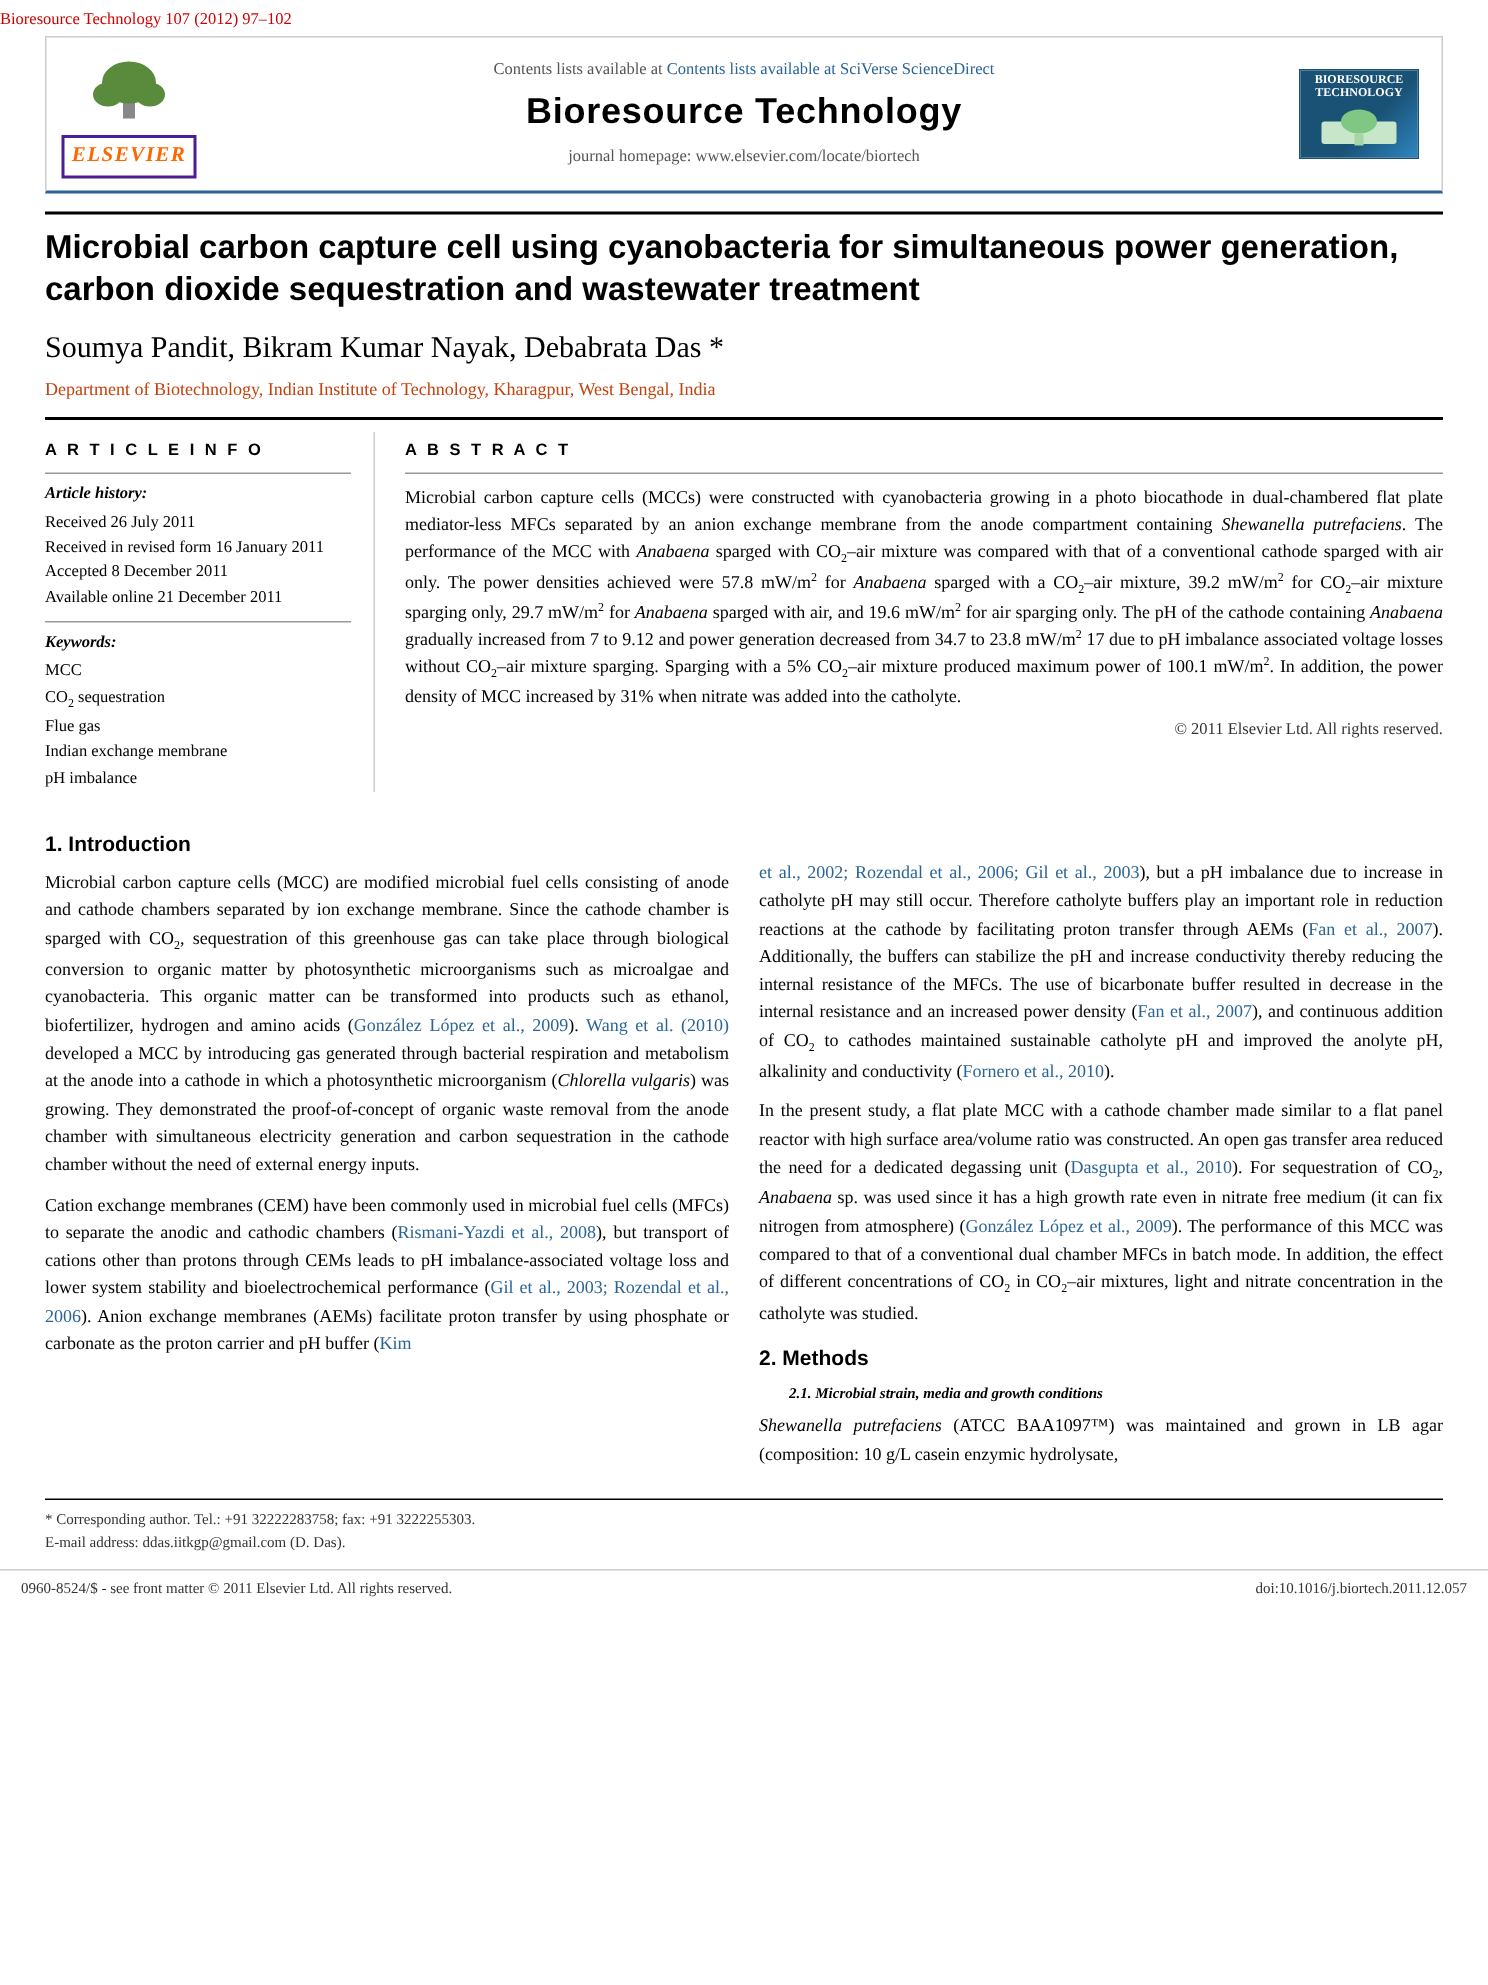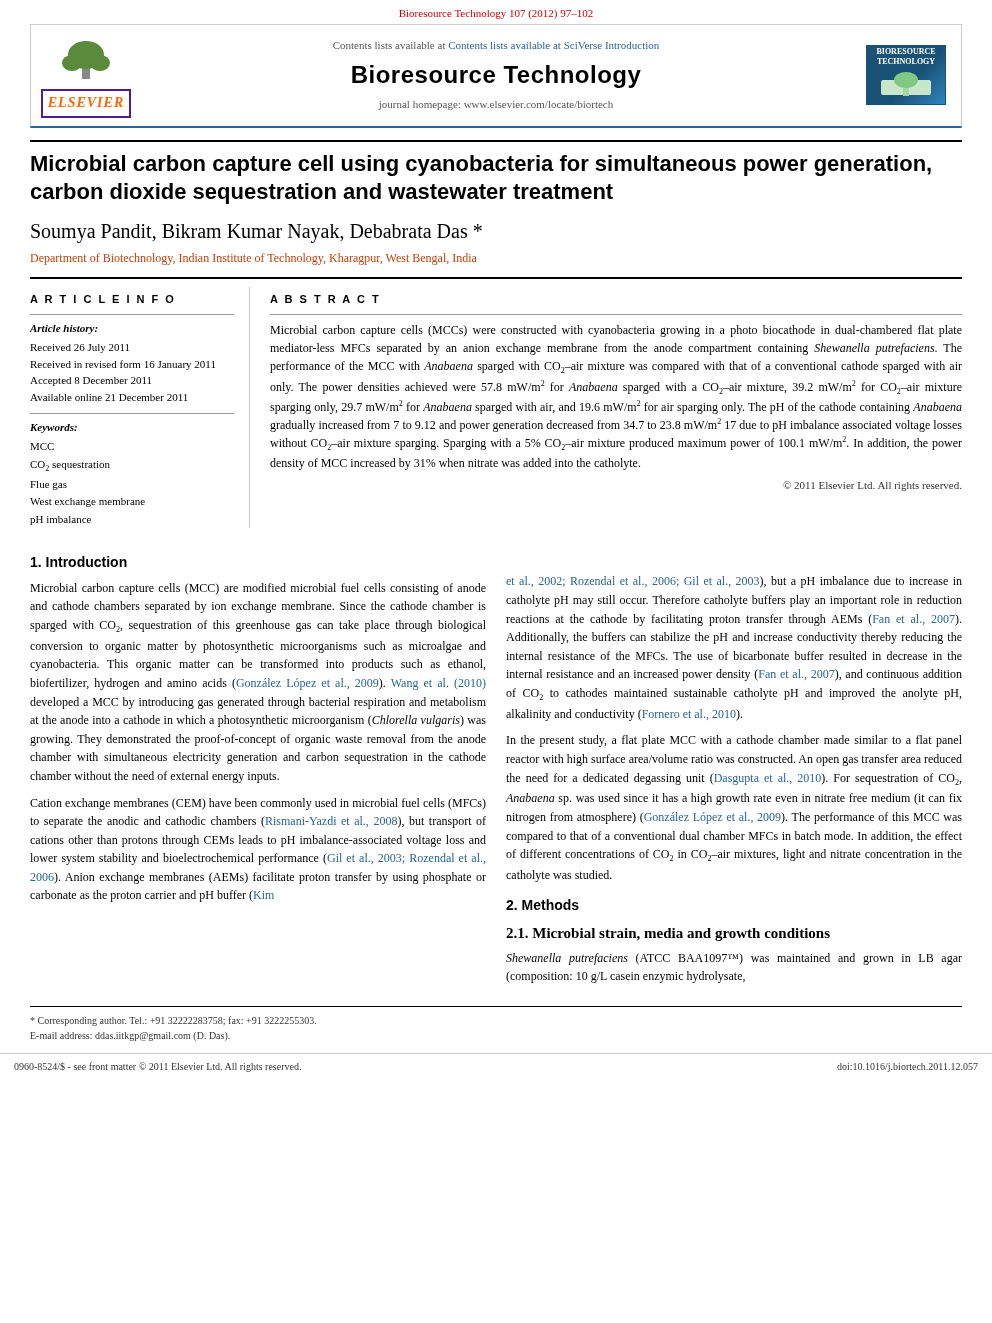--- a/index.html
+++ b/index.html
@@ -6,21 +6,20 @@
     body {
       font-family: 'Times New Roman', Times, serif;
       background: #fff;
       color: #000;
       font-size: 13px;
       line-height: 1.45;
       width: 992px;
       min-height: 1323px;
     }
     .top-journal-line {
-      text-align: center;
       font-size: 11px;
       color: #c00;
       padding: 6px 0 2px 0;
       border-bottom: none;
     }
     .header-box {
       border: 1px solid #ccc;
       margin: 0 30px;
       display: flex;
       align-items: center;
@@ -220,24 +219,26 @@
       padding: 5px 14px;
       border-top: 1px solid #ccc;
       font-size: 10px;
       color: #333;
       display: flex;
       justify-content: space-between;
     }
     sup { font-size: 8px; vertical-align: super; }
     sub { font-size: 8px; vertical-align: sub; }
     .methods-heading {
-      font-size: 15px;
+      font-size: 10px;
+      font-style: italic;
       font-weight: bold;
       margin-top: 8px;
       margin-bottom: 4px;
+      margin-left: 20px;
     }
   </style>
 </head>
 <body>
 
 <div class="top-journal-line">
   <span>Bioresource Technology 107 (2012) 97–102</span>
 </div>
 
 <div class="header-box">
@@ -249,21 +250,21 @@
         <rect x="36" y="30" width="8" height="16" fill="#888"></rect>
         <ellipse cx="40" cy="22" rx="18" ry="14" fill="#5a8a3c"></ellipse>
         <ellipse cx="26" cy="30" rx="10" ry="8" fill="#5a8a3c"></ellipse>
         <ellipse cx="54" cy="30" rx="10" ry="8" fill="#5a8a3c"></ellipse>
       </svg>
     </div>
     <div class="elsevier-text">ELSEVIER</div>
   </div>
   <div class="header-center">
     <div class="sciverse-line">
-      Contents lists available at <span style="color:#2a6496;">Contents lists available at SciVerse Introduction</span>
+      Contents lists available at <span style="color:#2a6496;">Contents lists available at SciVerse ScienceDirect</span>
     </div>
     <div class="journal-title">Bioresource Technology</div>
     <div class="journal-homepage">journal homepage: www.elsevier.com/locate/biortech</div>
   </div>
   <div class="header-logo-right">
     <div class="bioresource-badge">
       <div class="badge-title">BIORESOURCE TECHNOLOGY</div>
       <div style="margin-top:4px;">
         <svg width="60" height="30" viewBox="0 0 60 30">
           <rect x="5" y="10" width="50" height="15" fill="#c8e6c9" rx="2"></rect>
@@ -302,21 +303,21 @@
         <p>Available online 21 December 2011</p>
       </div>
 
       <hr style="border:none;border-top:1px solid #999;margin:6px 0;">
 
       <div class="keywords-section">
         <div class="kw-label">Keywords:</div>
         <p>MCC</p>
         <p>CO<sub>2</sub> sequestration</p>
         <p>Flue gas</p>
-        <p>West exchange membrane</p>
+        <p>Indian exchange membrane</p>
         <p>pH imbalance</p>
       </div>
     </div>
 
     <div class="abstract-col">
       <div class="section-label">A B S T R A C T</div>
       <hr style="border:none;border-top:1px solid #999;margin-bottom:6px;">
       <div class="abstract-text">
         Microbial carbon capture cells (MCCs) were constructed with cyanobacteria growing in a photo biocathode in dual-chambered flat plate mediator-less MFCs separated by an anion exchange membrane from the anode compartment containing <span class="italic">Shewanella putrefaciens</span>. The performance of the MCC with <span class="italic">Anabaena</span> sparged with CO<sub>2</sub>–air mixture was compared with that of a conventional cathode sparged with air only. The power densities achieved were 57.8 mW/m<sup>2</sup> for <span class="italic">Anabaena</span> sparged with a CO<sub>2</sub>–air mixture, 39.2 mW/m<sup>2</sup> for CO<sub>2</sub>–air mixture sparging only, 29.7 mW/m<sup>2</sup> for <span class="italic">Anabaena</span> sparged with air, and 19.6 mW/m<sup>2</sup> for air sparging only. The pH of the cathode containing <span class="italic">Anabaena</span> gradually increased from 7 to 9.12 and power generation decreased from 34.7 to 23.8 mW/m<sup>2</sup> 17 due to pH imbalance associated voltage losses without CO<sub>2</sub>–air mixture sparging. Sparging with a 5% CO<sub>2</sub>–air mixture produced maximum power of 100.1 mW/m<sup>2</sup>. In addition, the power density of MCC increased by 31% when nitrate was added into the catholyte.
       </div>

